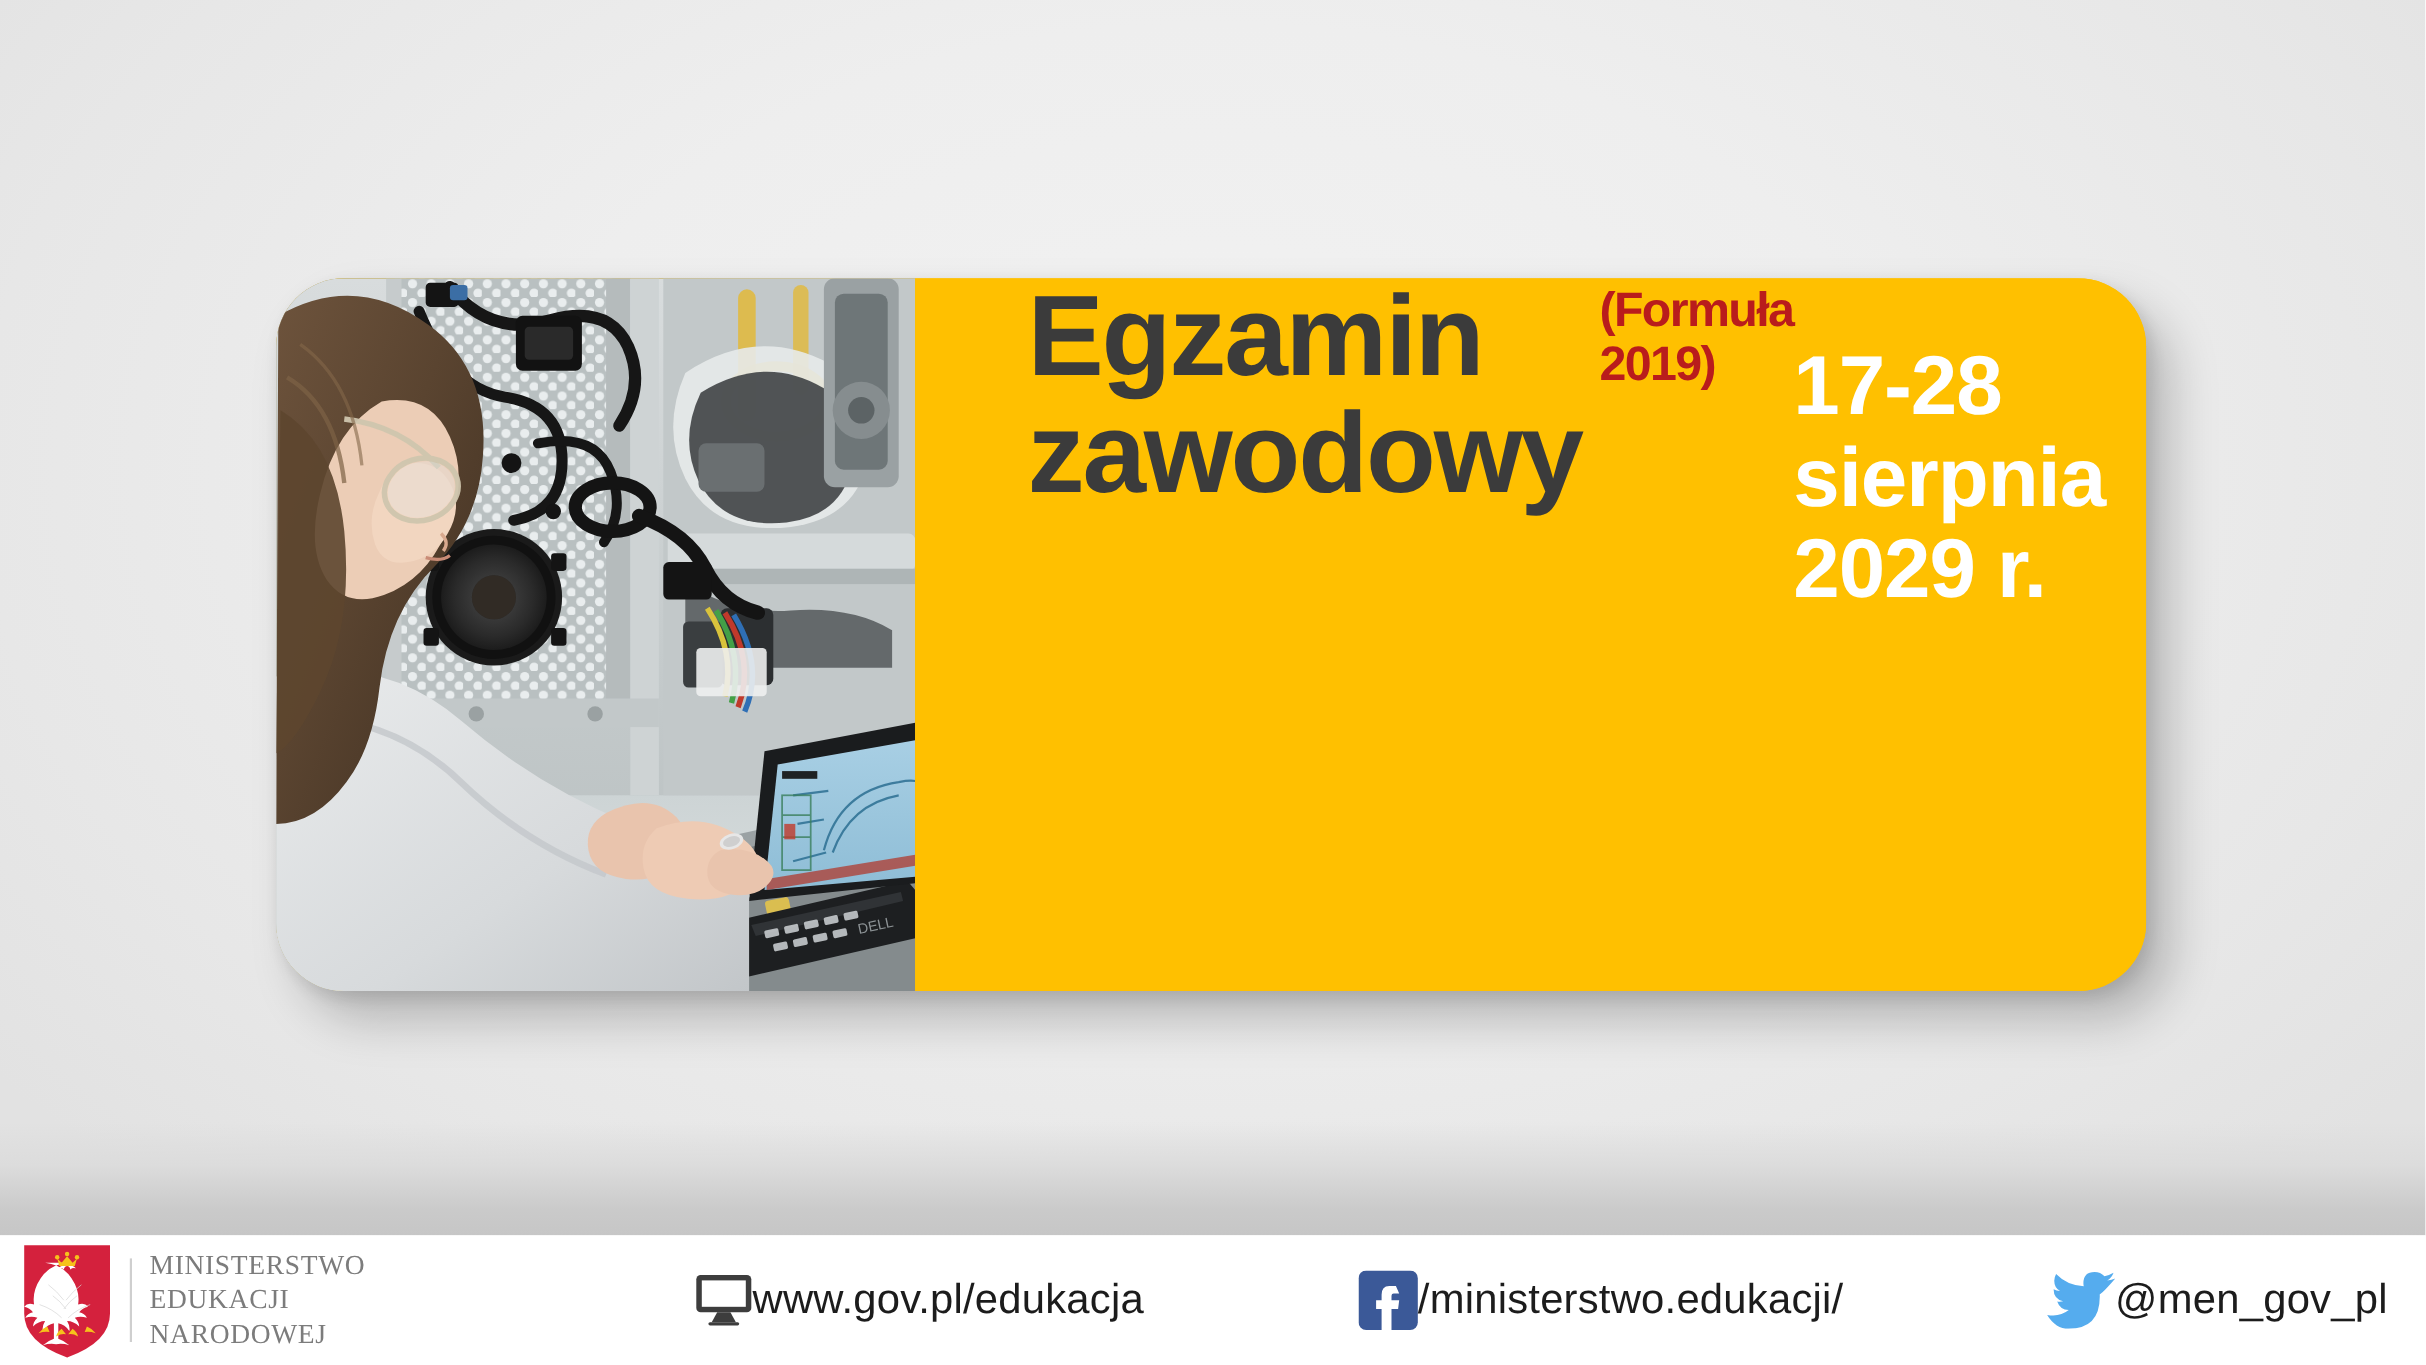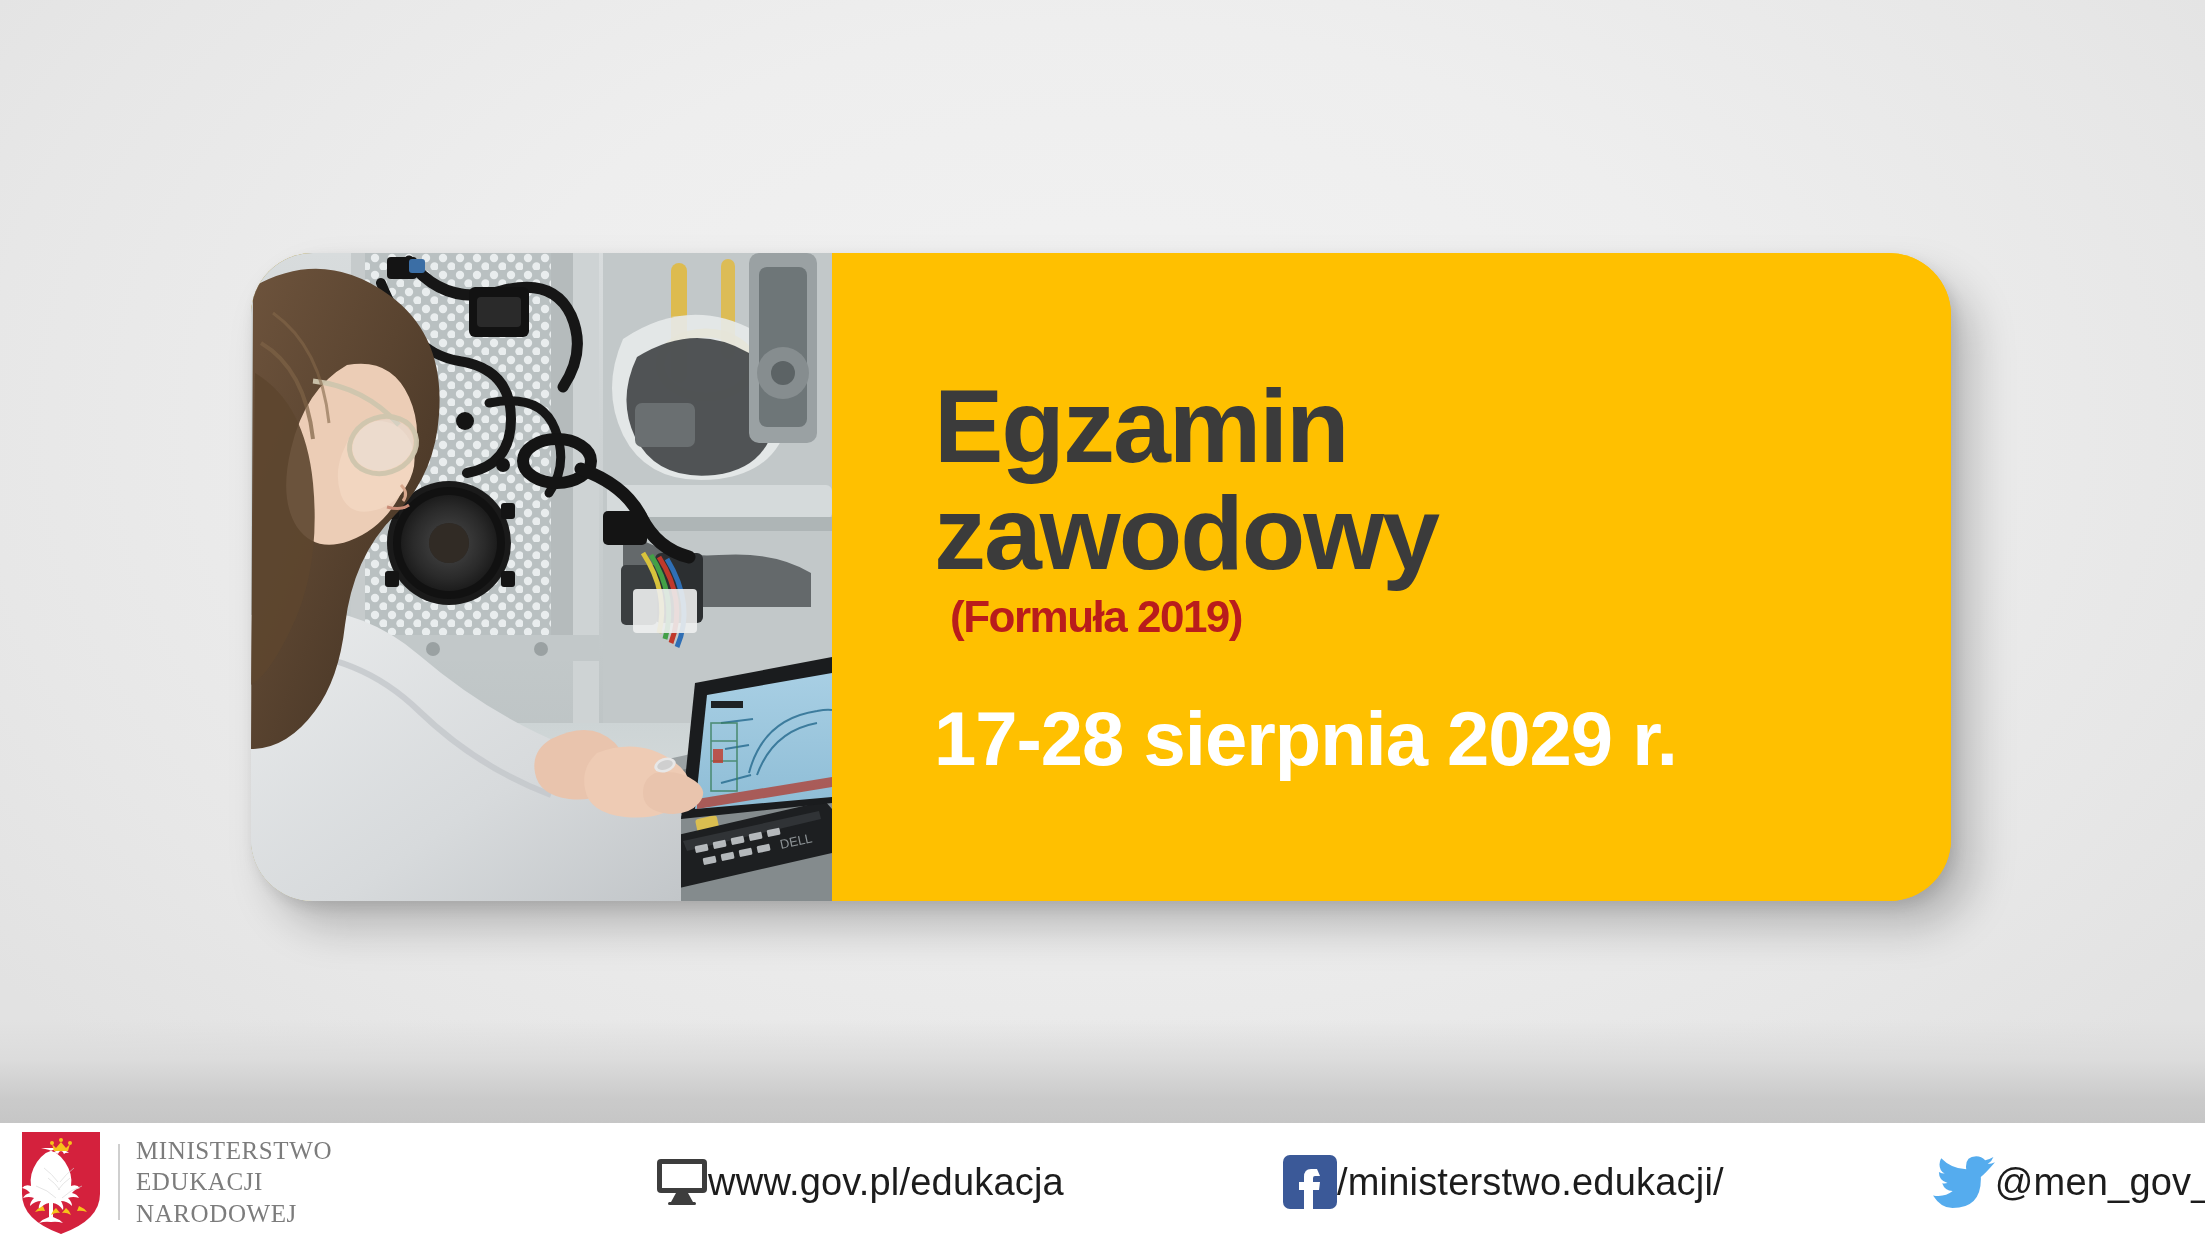--- a/index.html
+++ b/index.html
@@ -69,21 +69,20 @@
   }
   .photo svg { display: block; width: 581px; height: 648px; }
 
   
   .panel {
     position: relative;
     flex: 1 1 auto;
     background: #FFC000;
     padding: 0 0 0 102px;
     display: flex;
-    flex-direction: column;
     justify-content: center;
   }
   .headline {
     font-family: "Liberation Sans", sans-serif;
     font-weight: bold;
     font-size: 104px;
     line-height: 1.02;
     letter-spacing: -2px;
     color: #3b3b3b;
     margin: 0 0 2px 0;
@@ -111,21 +110,20 @@
   
   #footer {
     position: absolute;
     left: 0;
     top: 1123px;
     width: 2205px;
     height: 118px;
     background: #ffffff;
     display: flex;
     align-items: center;
-    gap: 24px;
   }
   .f-slot {
     display: flex;
     align-items: center;
     height: 118px;
   }
   #slot-ministry { margin-left: 18px; }
   #slot-web      { margin-left: 300px; }
   #slot-fb       { margin-left: 195px; }
   #slot-tw       { margin-left: 185px; }

